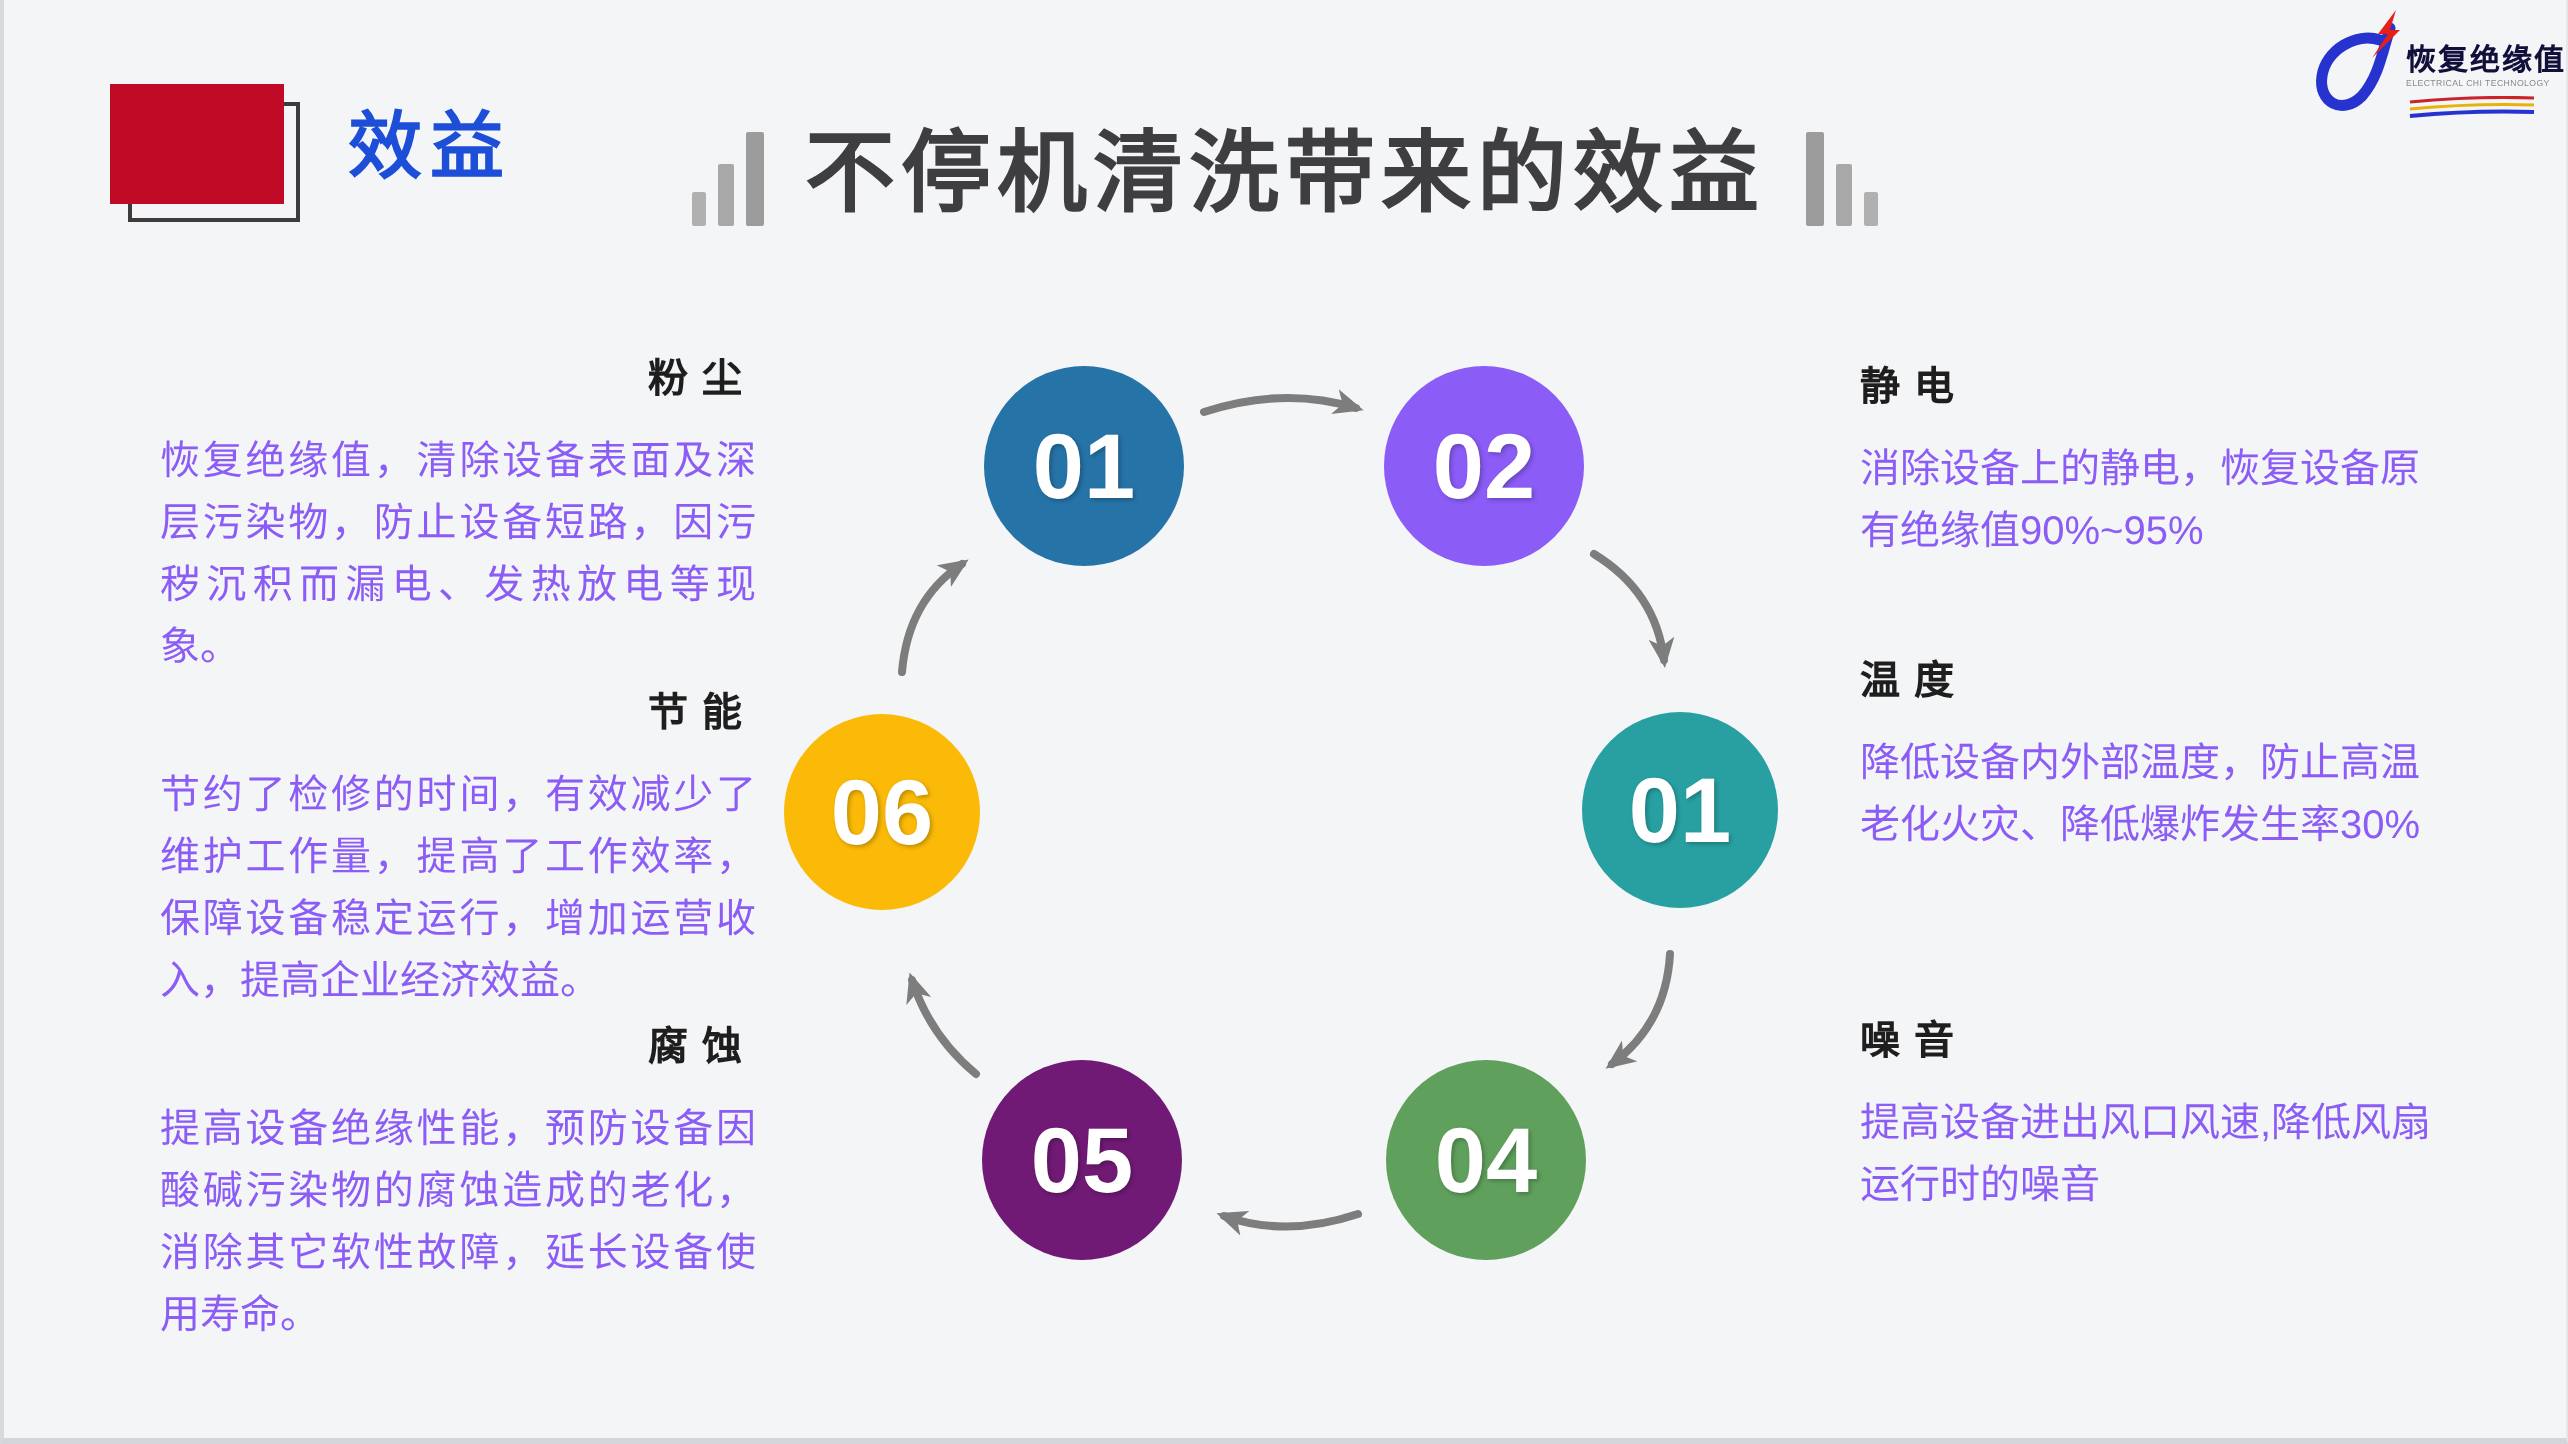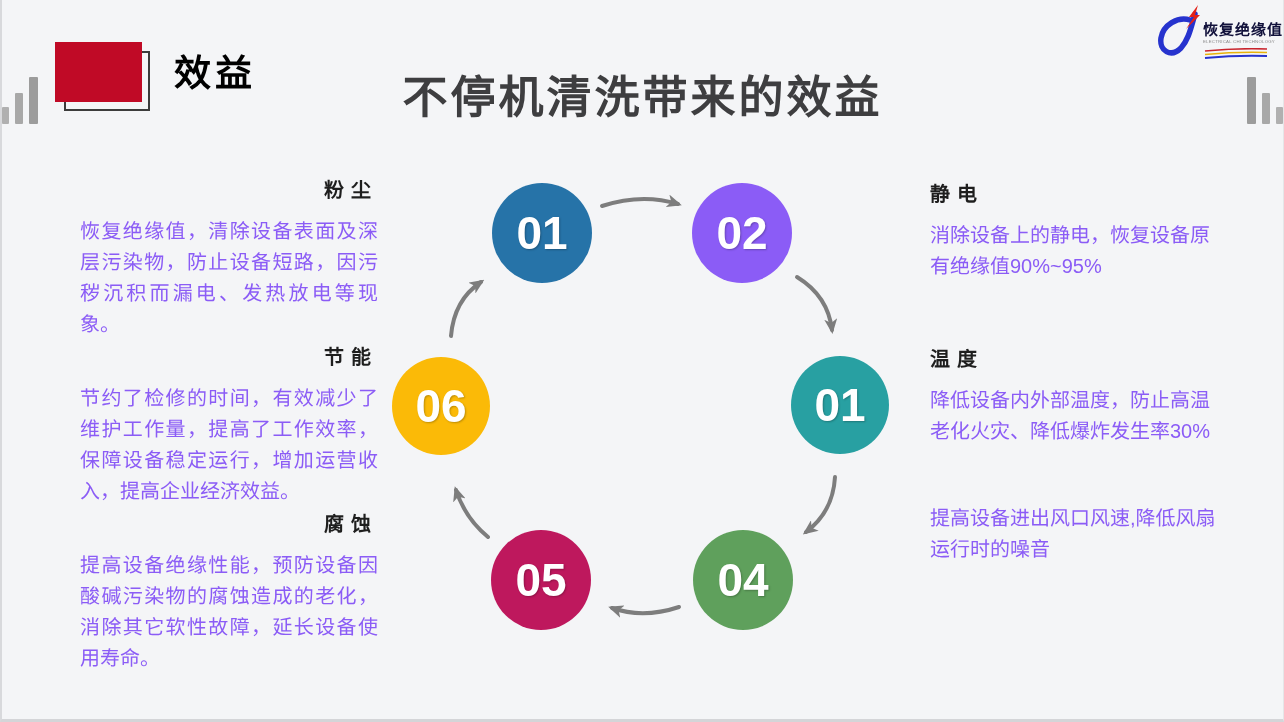--- a/index.html
+++ b/index.html
@@ -23,22 +23,22 @@
     border: 2px solid #3c3c3c; background: transparent;
   }
   .badge-fill { position: absolute; left: 0; top: 0; width: 87px; height: 60px; }
   .section-title {
     position: absolute; left: 172px; top: 52px;
     font-size: 37px; font-weight: 800; letter-spacing: 4px; line-height: 44px;
   }
 
   
   .title-row {
-    position: absolute; left: 0; right: 0; top: 66px; height: 62px;
-    display: flex; justify-content: space-between; align-items: flex-end; gap: 20px;
+    position: absolute; left: 0; right: 0; top: 55px; height: 62px;
+    display: flex; justify-content: center; align-items: flex-end; gap: 20px;
   }
   .main-title {
     font-size: 45px; font-weight: 800; letter-spacing: 3px; line-height: 60px;
     color: #3E3E40;
   }
   .bars { display: flex; align-items: flex-end; gap: 6px; padding-bottom: 4px; }
   .bars i { display: block; border-radius: 1px; }
   .bars .b-s { width: 7px; height: 17px; background: #b0b0b0; }
   .bars .b-m { width: 8px; height: 31px; background: #a8a8a8; }
   .bars .b-l { width: 9px; height: 47px; background: #9c9c9c; }
@@ -65,21 +65,21 @@
   }
   .tblock p { font-size: 20px; line-height: 31px; color: #8b5cf6; }
   .tblock.left  { left: 78px;  width: 298px; }
   .tblock.left h2 { text-align: right; }
   .tblock.left p  { text-align: justify; }
   .tblock.right { left: 928px; width: 294px; }
   .lb1 { top: 172px; }
   .lb2 { top: 339px; }
   .lb3 { top: 506px; }
   .rb1 { top: 176px; }
-  .rb2 { top: 341px; }
+  .rb2 { top: 323px; }
   .rb3 { top: 503px; }
 
   
   .circle {
     position: absolute; width: 100px; height: 100px; border-radius: 50%;
     display: flex; align-items: center; justify-content: center;
   }
   .circle .num {
     color: #ffffff; font-size: 46px; font-weight: 700;
     text-shadow: 1px 1px 2px rgba(0,0,0,0.25);
@@ -97,21 +97,21 @@
 </style>
 </head>
 <body>
 
 <div class="slide">
 
   <div class="badge">
     <div class="badge-outline"></div>
     <div class="badge-fill" style="background-color: rgb(192, 10, 38);"></div>
   </div>
-  <div class="section-title" style="color: #000000;">效益</div>
+  <div class="section-title" style="color: #1d4ed8;">效益</div>
 
   <div class="title-row">
     <span class="bars">
       <i class="b-s"></i>
         <i class="b-m"></i>
         <i class="b-l"></i>
     </span>
     <h1 class="main-title">不停机清洗带来的效益</h1>
     <span class="bars">
       <i class="b-l"></i>
@@ -153,20 +153,21 @@
 
   <section class="tblock right rb1">
     <h2>静电</h2>
     <p>消除设备上的静电，恢复设备原有绝缘值90%~95%</p>
   </section>
   <section class="tblock right rb2">
     <h2>温度</h2>
     <p>降低设备内外部温度，防止高温老化火灾、降低爆炸发生率30%</p>
   </section>
   <section class="tblock right rb3">
+    <h2>噪音</h2>
     <p>提高设备进出风口风速,降低风扇运行时的噪音</p>
   </section>
 
   <svg class="arrows" width="1284" height="722" viewBox="0 0 1284 722">
     <defs>
       <marker id="ah" markerUnits="userSpaceOnUse" markerWidth="15" markerHeight="13" refX="11" refY="6.5" orient="auto">
         <path d="M0,0 L15,6.5 L0,13 L4,6.5 Z" fill="#7D7D7D"></path>
       </marker>
     </defs>
     <path class="a" d="M 600 206 Q 640 193 676 204" marker-end="url(#ah)"></path>
@@ -182,20 +183,20 @@
   </div>
   <div class="circle c2" style="background-color: #8b5cf6;">
     <span class="num">02</span>
   </div>
   <div class="circle c3" style="background-color: rgb(40, 160, 162);">
     <span class="num">01</span>
   </div>
   <div class="circle c4" style="background-color: rgb(95, 160, 92);">
     <span class="num">04</span>
   </div>
-  <div class="circle c5" style="background-color: #be185d;">
+  <div class="circle c5" style="background-color: #701a75;">
     <span class="num">05</span>
   </div>
   <div class="circle c6" style="background-color: rgb(251, 186, 7);">
     <span class="num">06</span>
   </div>
 
 </div>
 
 </body></html>

